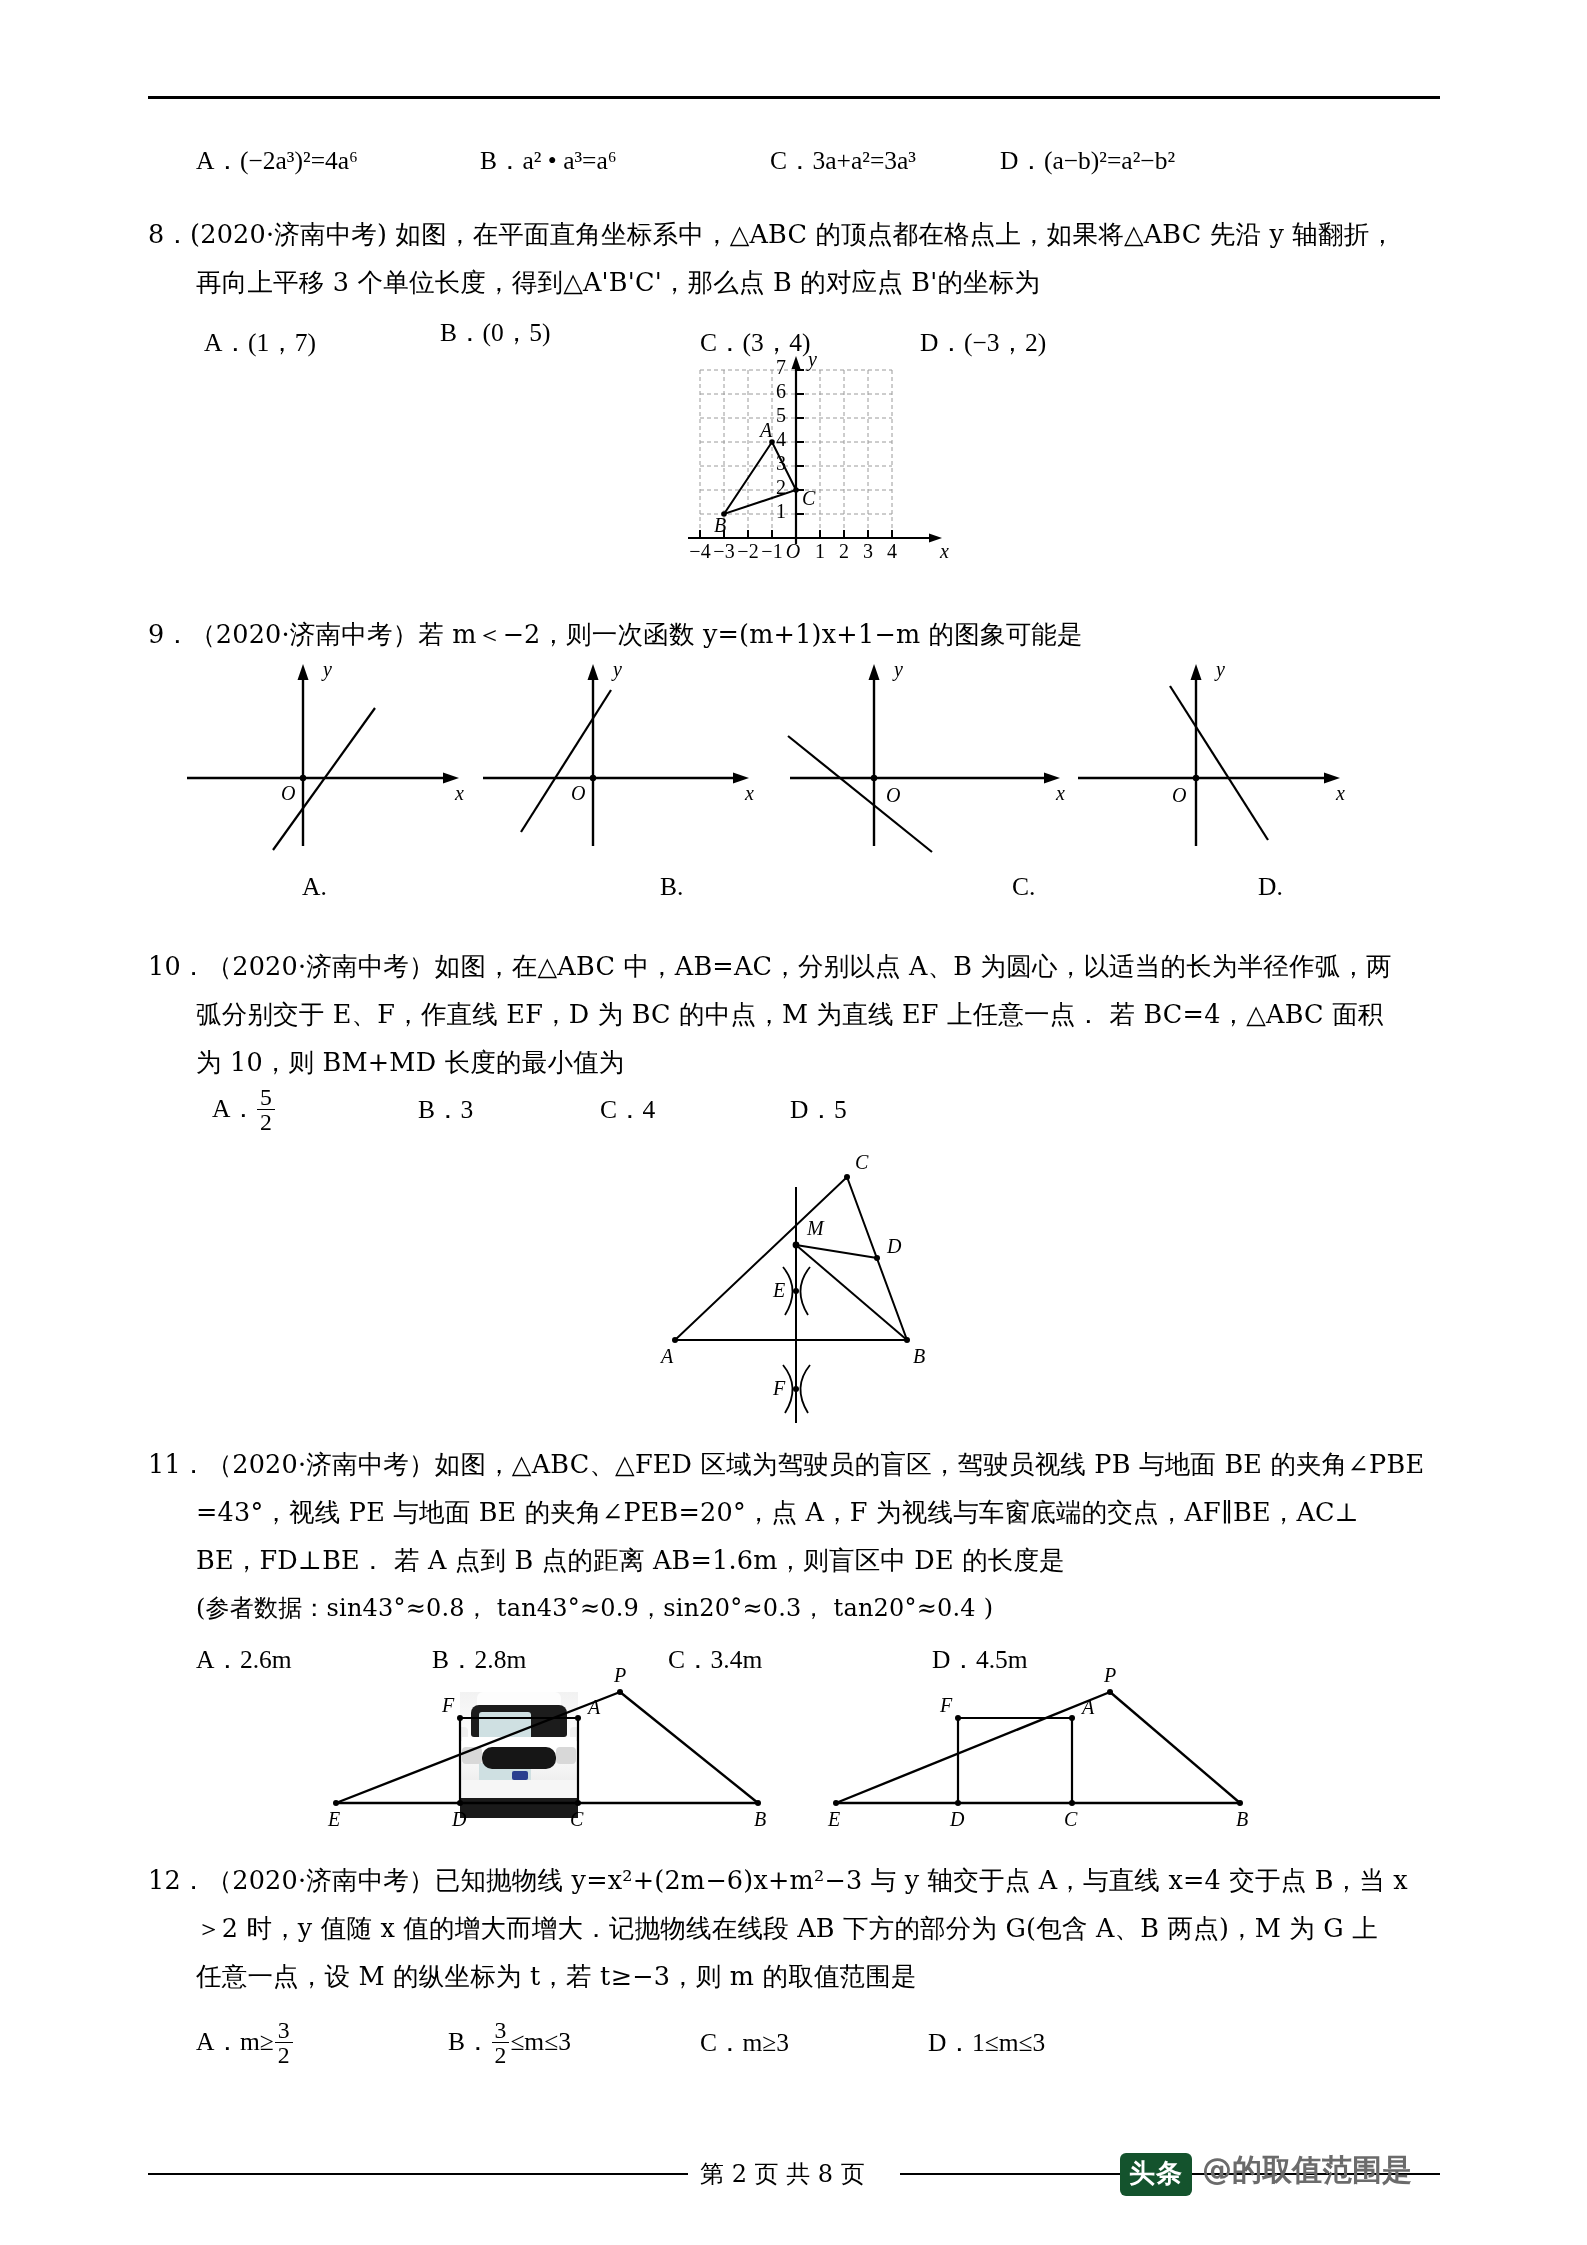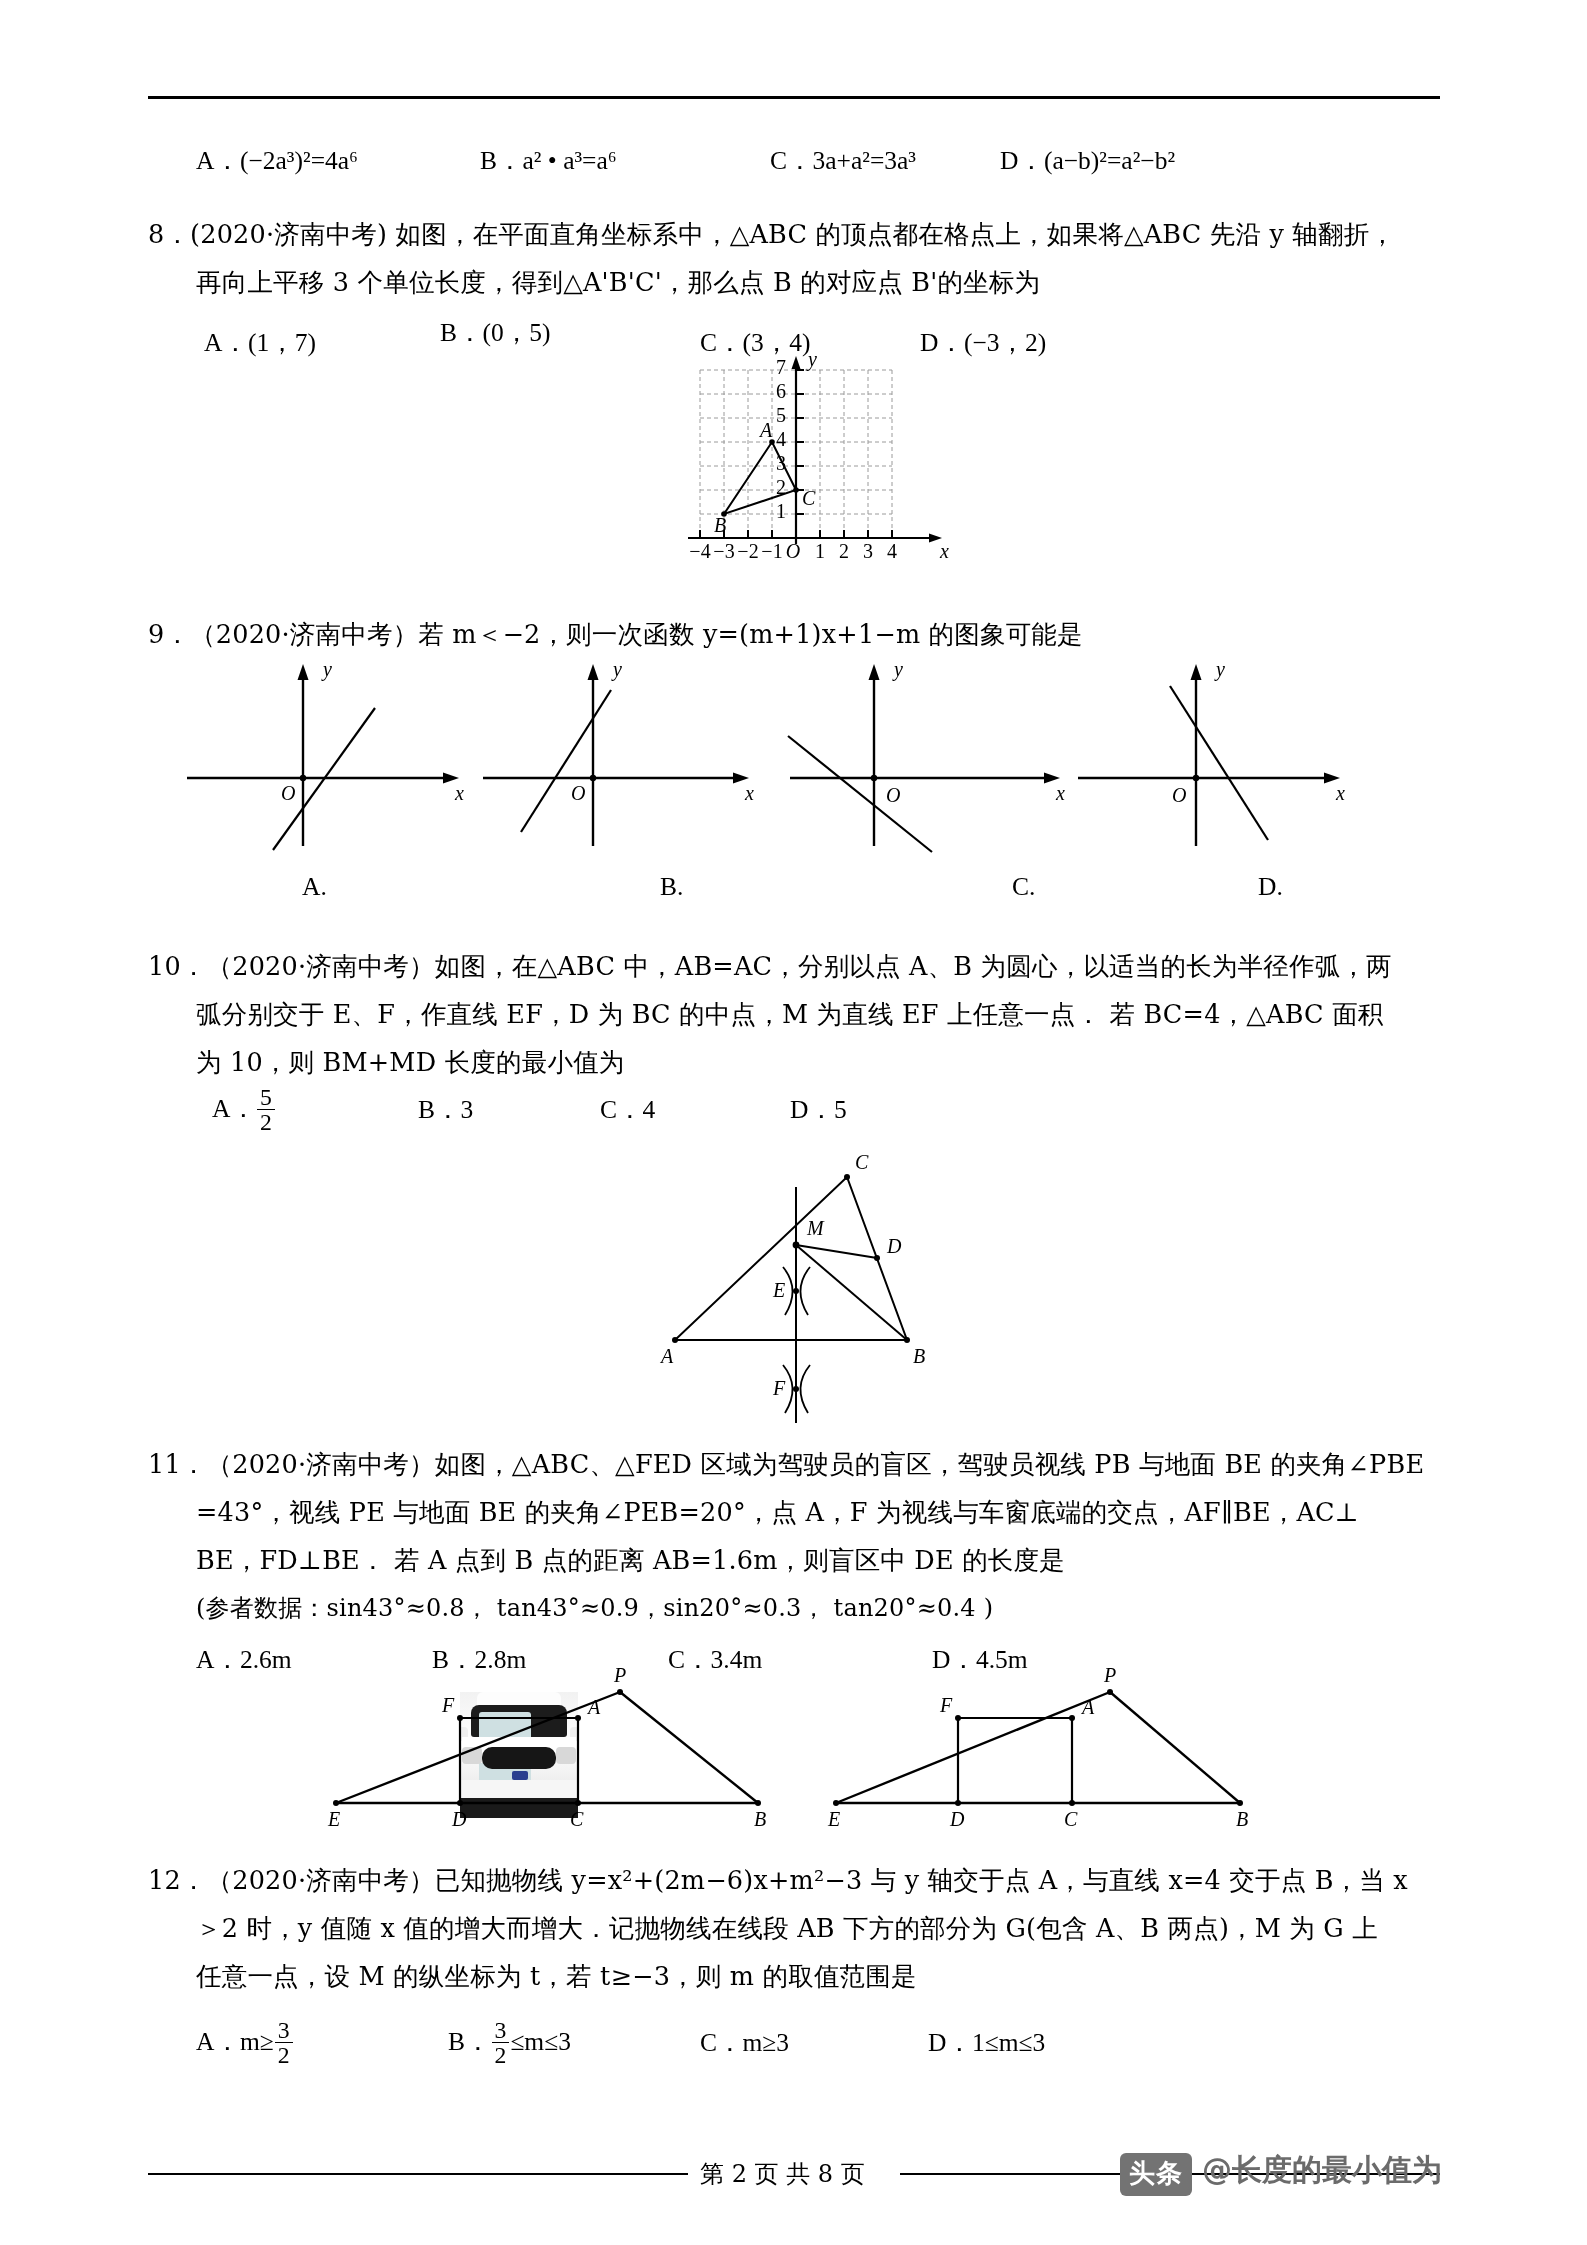--- a/index.html
+++ b/index.html
@@ -153,21 +153,21 @@
     background: #000;
   }
   .watermark {
     position: absolute;
     white-space: nowrap;
     font-family: "DejaVu Sans", sans-serif;
     color: #6b6b6b;
   }
   .wm-badge {
     display: inline-block;
-    background: #737373;
+    background: #14532d;
     color: #ffffff;
     border-radius: 6px;
     padding: 3px 9px 5px 9px;
     font-size: 26px;
     font-weight: bold;
     margin-right: 10px;
     letter-spacing: 1px;
   }
   .wm-text { font-size: 30px; font-weight: bold; vertical-align: 2px; }
 </style>
@@ -478,16 +478,16 @@
     <span>B．</span><span class="frac"><span class="num">3</span><span class="den">2</span></span><span>≤m≤3</span>
   </div>
   <div class="opt" style="left:700px; top:2025px;">C．m≥3</div>
   <div class="opt" style="left:928px; top:2025px;">D．1≤m≤3</div>
 
   <div class="footer-rule-l" style="left:148px; width:540px;"></div>
   <div class="footer-rule-r" style="left:900px; width:540px;"></div>
   <div class="footer-num cn" style="left:700px; top:2158px;">第 2 页 共 8 页</div>
 
   <div class="watermark" style="left:1120px; top:2150px;">
-    <span class="wm-badge">头条</span><span class="wm-text">@长度的最小值为</span>
+    <span class="wm-badge">头条</span><span class="wm-text">@的取值范围是</span>
   </div>
 
 </div>
 
 </body></html>

